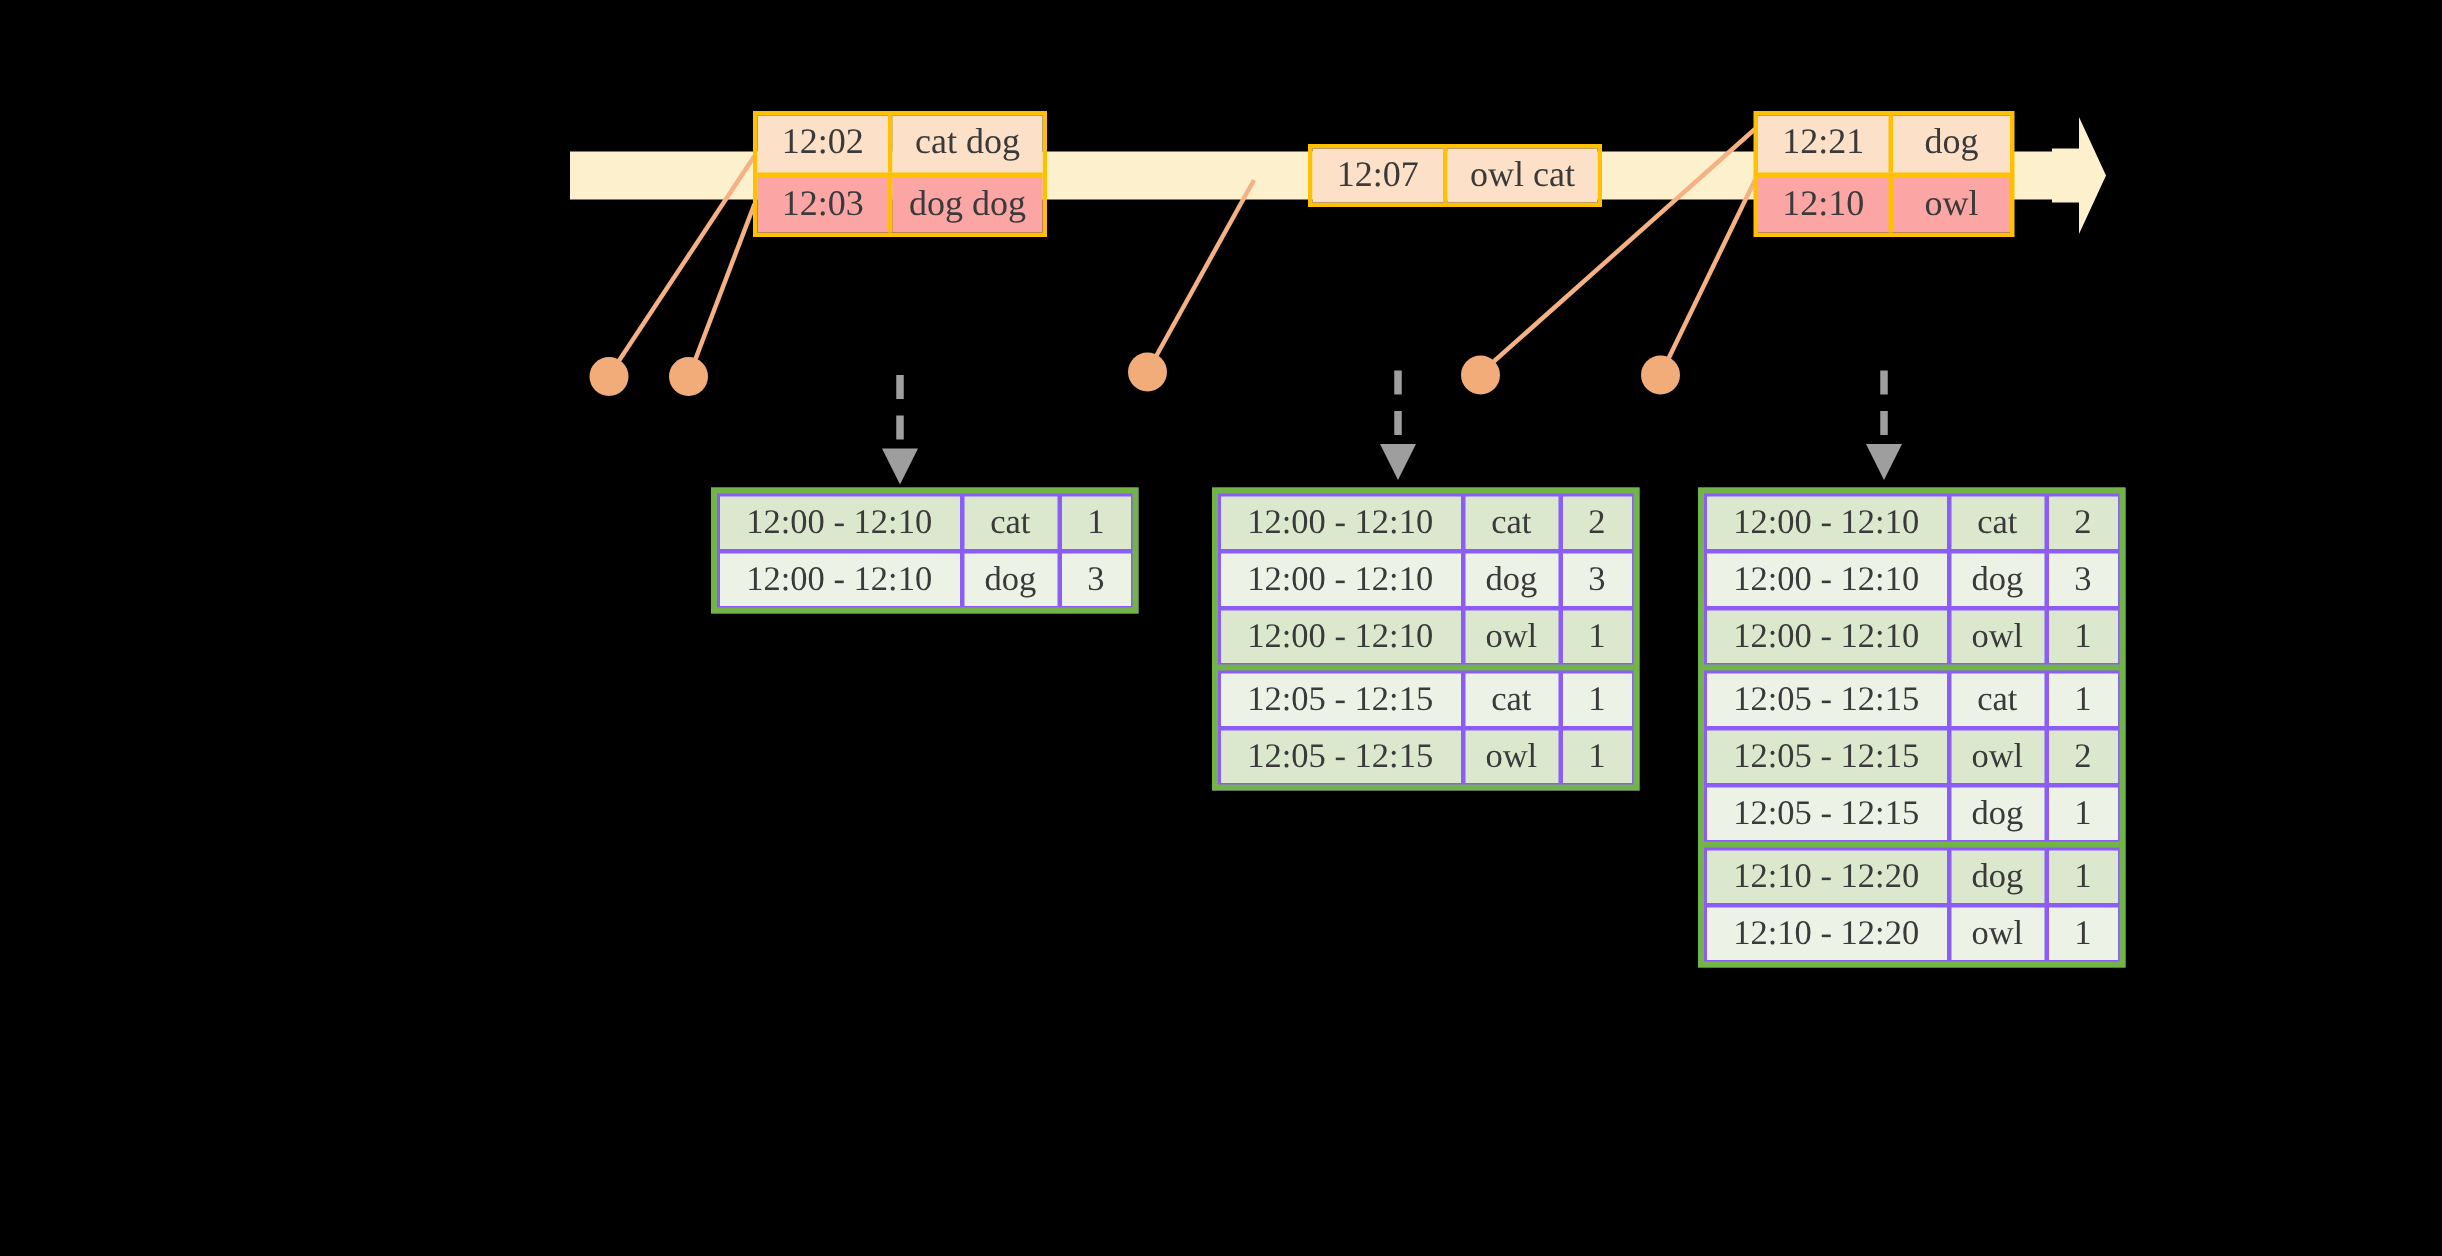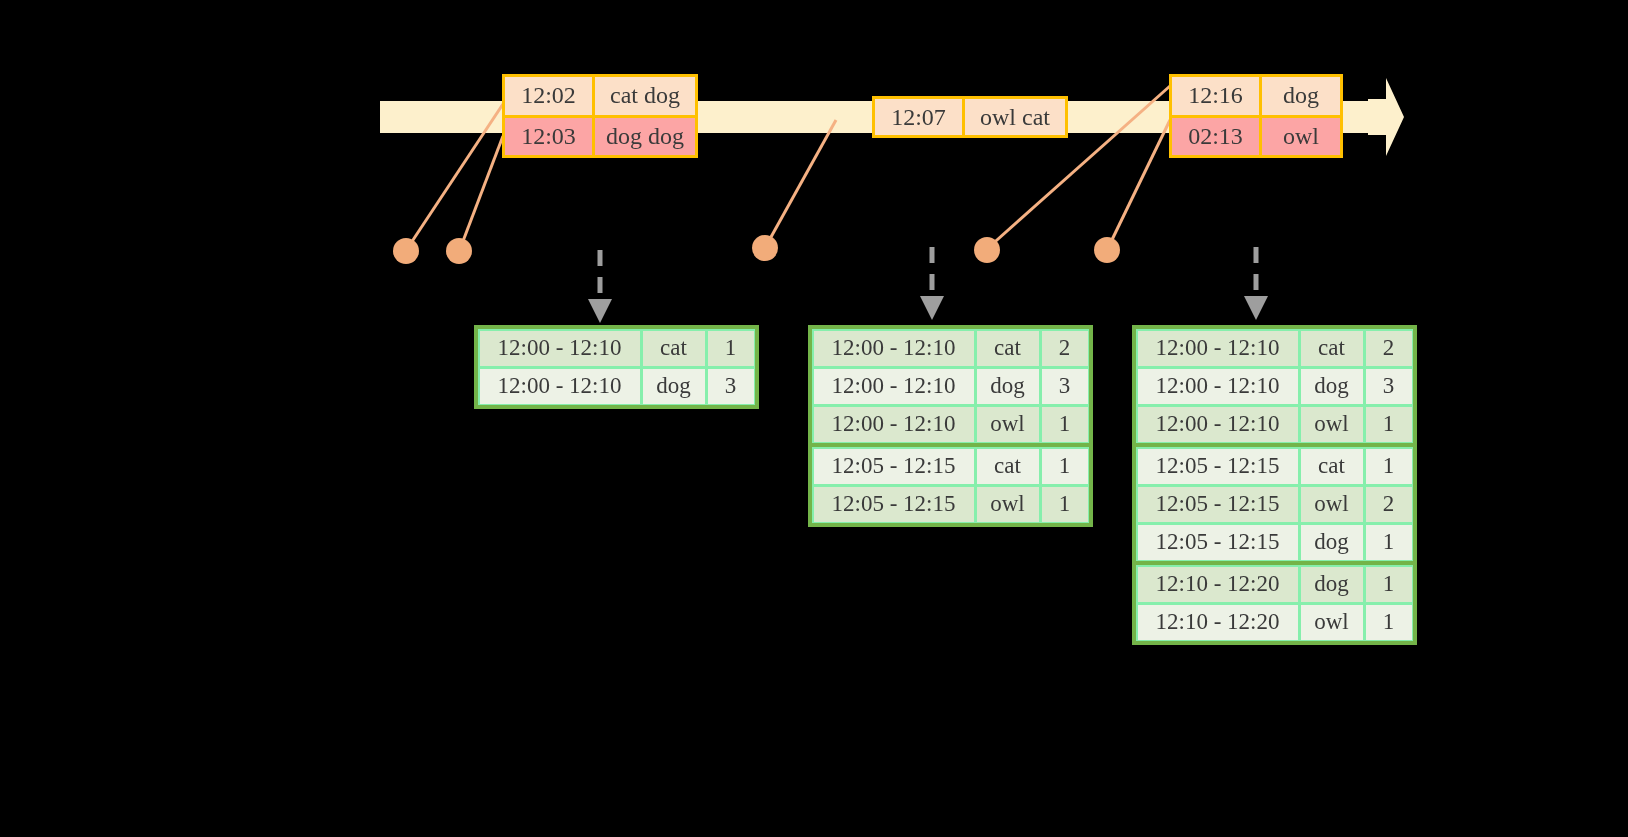--- a/index.html
+++ b/index.html
@@ -30,21 +30,21 @@
     display:flex;align-items:center;justify-content:center;
     box-sizing:border-box;font-size:24px;color:#3a3a3a;
     white-space:nowrap;
   }
   .event-row .cell.time{width:90px;border-right:3px solid #FFC000;}
   .event-row .cell.payload{flex:1 1 auto;}
 
   
   .result-table{
     position:absolute;border:4px solid #73B449;box-sizing:border-box;
-    background:#86efac;display:flex;flex-direction:column;
+    background:#8b5cf6;display:flex;flex-direction:column;
     padding:0;
   }
   .rt-row{display:flex;box-sizing:border-box;height:38px;}
   .rt-row .rc{
     display:flex;align-items:center;justify-content:center;
     box-sizing:border-box;font-size:23px;color:#3a3a3a;
     white-space:nowrap;margin:1.5px;
   }
   .rt-row.tone-a .rc{background:#DBE8CE;}
   .rt-row.tone-b .rc{background:#EDF2E6;}
@@ -105,25 +105,25 @@
 
   <div class="event-box" style="left:835px;top:80px;width:196px;height:42px;margin-left:37px;">
     <div class="event-row shade-a">
       <div class="cell time">12:07</div>
       <div class="cell payload">owl cat</div>
     </div>
   </div>
 
   <div class="event-box" style="left:1169px;top:58px;width:174px;height:84px;">
     <div class="event-row shade-a">
-      <div class="cell time">12:16</div>
+      <div class="cell time">12:21</div>
       <div class="cell payload">dog</div>
     </div>
     <div class="event-row shade-b">
-      <div class="cell time">02:13</div>
+      <div class="cell time">12:10</div>
       <div class="cell payload">owl</div>
     </div>
   </div>
 
   <div class="result-table" style="left:474px;top:309px;">
       <div class="rt-row tone-a">
         <div class="rc win">12:00 - 12:10</div>
         <div class="rc key">cat</div>
         <div class="rc val">1</div>
       </div>

